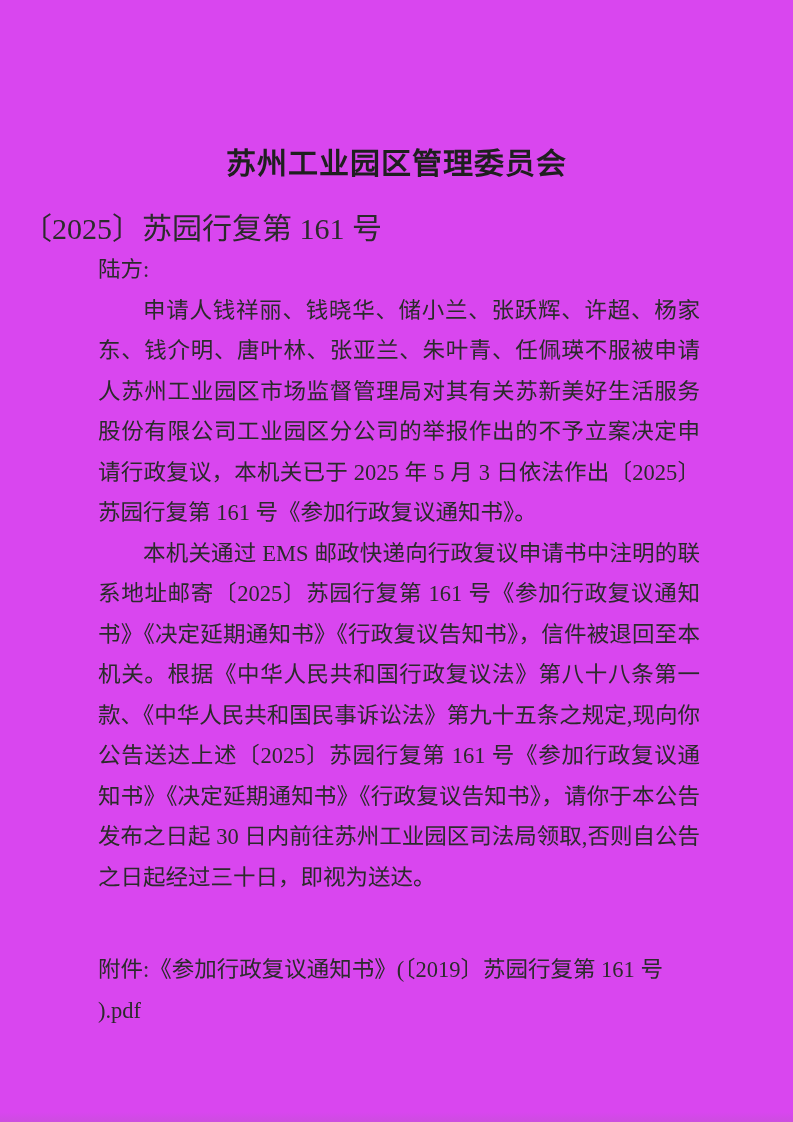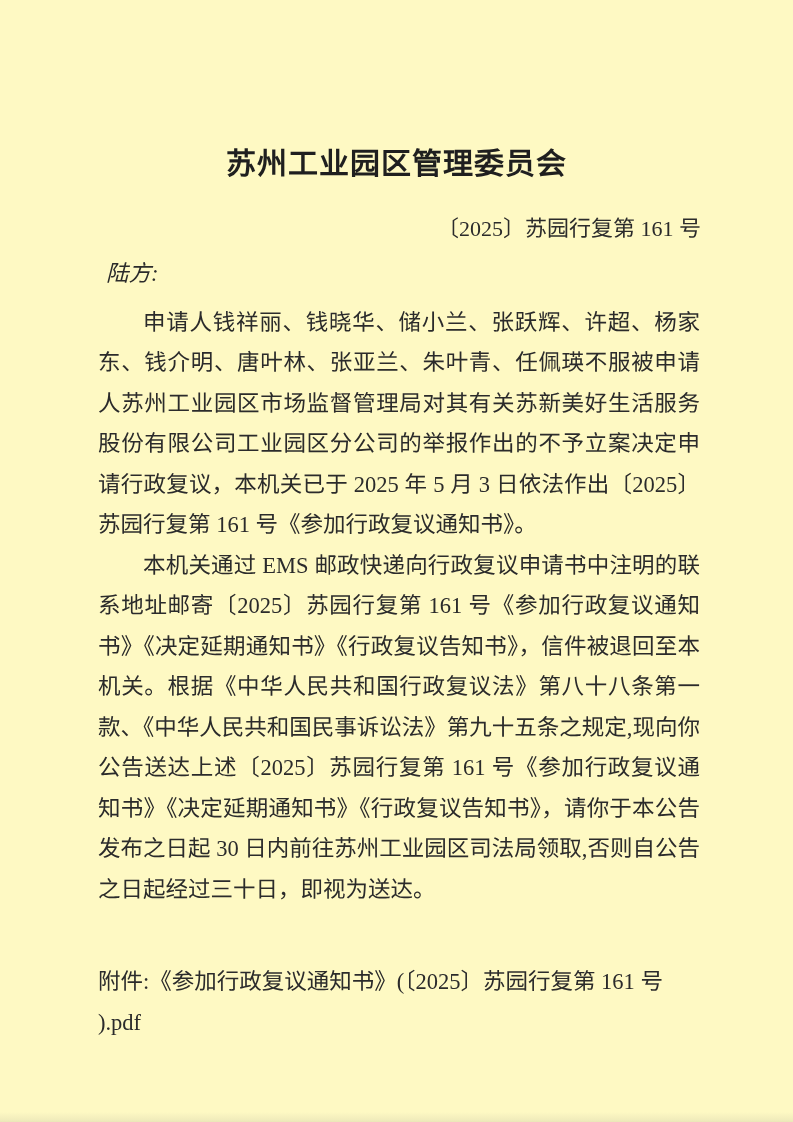--- a/index.html
+++ b/index.html
@@ -6,21 +6,21 @@
     margin: 0;
     padding: 0;
     background: #e8e8e8;
     font-family: "Liberation Serif", "DejaVu Serif", serif;
   }
   .page {
     position: relative;
     width: 793px;
     height: 1122px;
     margin: 0 auto;
-    background: #fef9c3;
+    background: #d946ef;
     color: #262626;
     overflow: hidden;
     box-sizing: border-box;
   }
   
   .scan-edge-bottom {
     position: absolute;
     left: 0;
     bottom: 0;
     width: 100%;
@@ -33,34 +33,33 @@
     text-align: center;
     font-weight: bold;
     font-size: 30px;
     line-height: 44px;
     letter-spacing: 1px;
     color: #1f1f1f;
   }
   .doc-number {
     margin-top: 26px;
     padding-right: 92px;
-    text-align: right;
-    font-size: 22px;
+    font-size: 30px;
     line-height: 34px;
     color: #2b2b2b;
+    padding-left: 22px;
   }
   .doc-body {
     margin: 4px 93px 0 98px;
     font-size: 22.5px;
     line-height: 40.5px;
     color: #2b2b2b;
   }
   .salutation {
-    margin: 8px;
-    font-style: italic;
+    margin: 0;
   }
   .body-para {
     margin: 0;
     text-indent: 2em;
     text-align: justify;
     text-justify: inter-character;
   }
   .attachment {
     margin: 52px 0 0 0;
     text-indent: 0;
@@ -78,18 +77,18 @@
 
   <div class="doc-number">〔2025〕苏园行复第 161 号</div>
 
   <div class="doc-body">
     <p class="salutation">陆方:</p>
 
     <p class="body-para">申请人钱祥丽、钱晓华、储小兰、张跃辉、许超、杨家东、钱介明、唐叶林、张亚兰、朱叶青、任佩瑛不服被申请人苏州工业园区市场监督管理局对其有关苏新美好生活服务股份有限公司工业园区分公司的举报作出的不予立案决定申请行政复议，本机关已于 2025 年 5 月 3 日依法作出〔2025〕苏园行复第 161 号《参加行政复议通知书》。</p>
 
     <p class="body-para">本机关通过 EMS 邮政快递向行政复议申请书中注明的联系地址邮寄〔2025〕苏园行复第 161 号《参加行政复议通知书》《决定延期通知书》《行政复议告知书》，信件被退回至本机关。根据《中华人民共和国行政复议法》第八十八条第一款、《中华人民共和国民事诉讼法》第九十五条之规定,现向你公告送达上述〔2025〕苏园行复第 161 号《参加行政复议通知书》《决定延期通知书》《行政复议告知书》，请你于本公告发布之日起 30 日内前往苏州工业园区司法局领取,否则自公告之日起经过三十日，即视为送达。</p>
 
-    <p class="attachment">附件:《参加行政复议通知书》(〔2025〕苏园行复第 161 号 ).pdf</p>
+    <p class="attachment">附件:《参加行政复议通知书》(〔2019〕苏园行复第 161 号 ).pdf</p>
   </div>
 
   <div class="scan-edge-bottom"></div>
 
 </div>
 
 </body></html>

